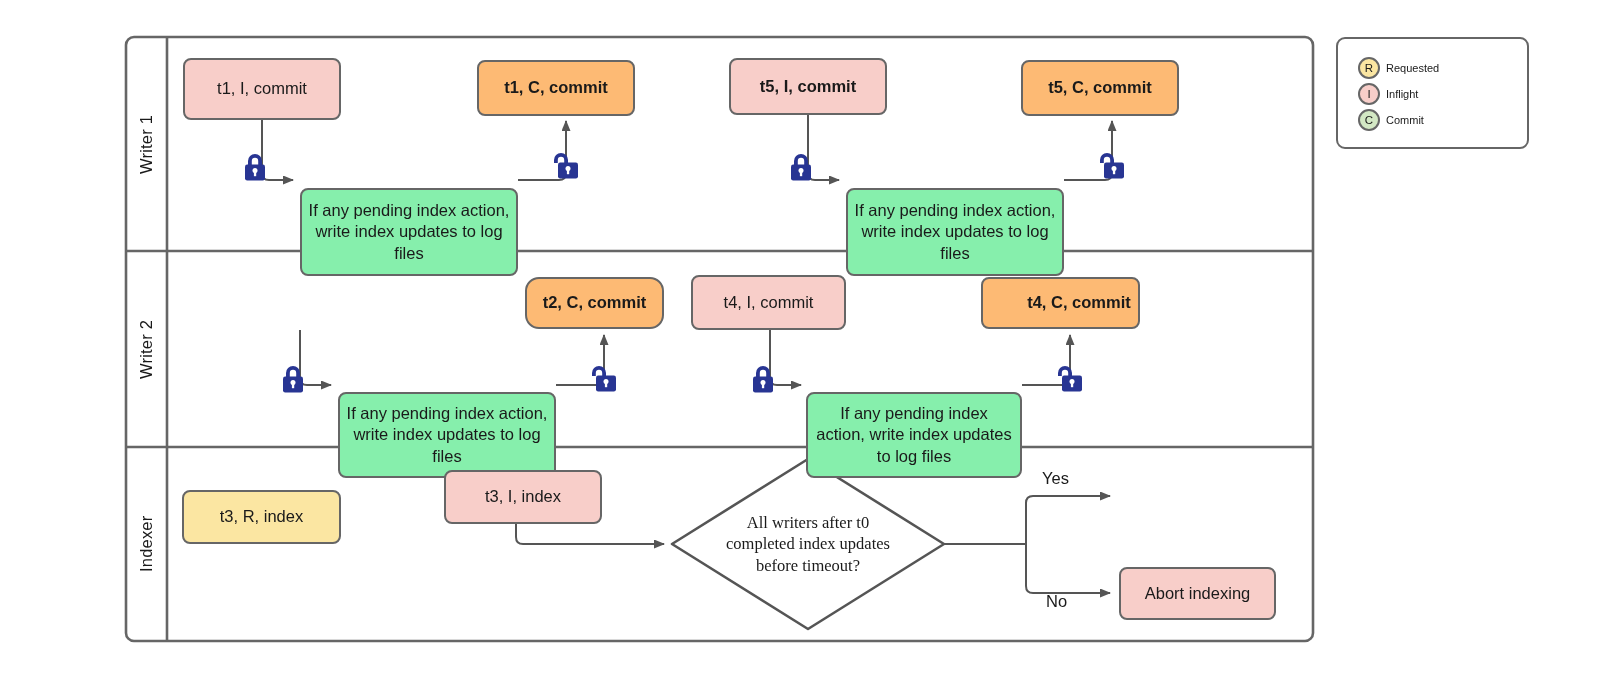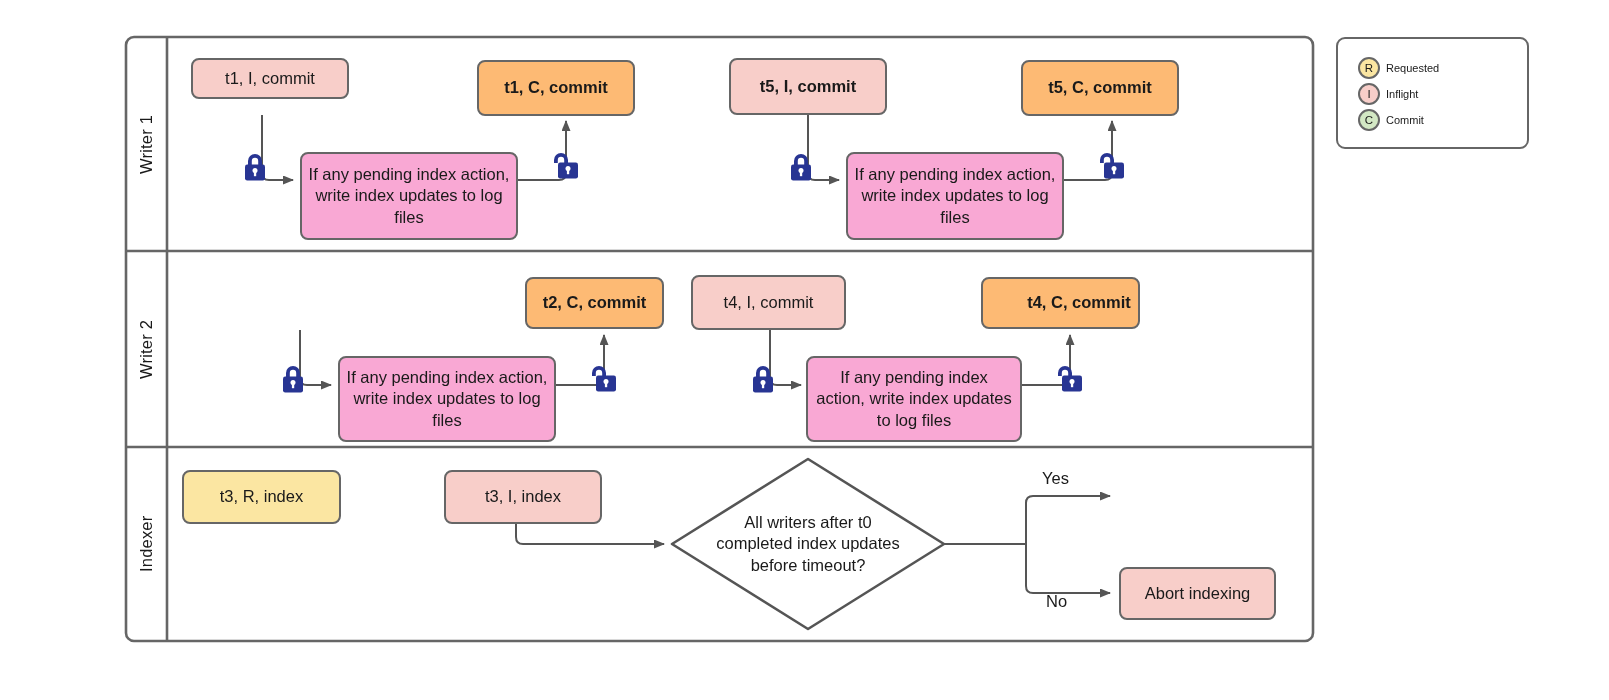--- a/index.html
+++ b/index.html
@@ -22,21 +22,21 @@
     display:flex;align-items:center;justify-content:center;
     text-align:center;
     color:#1a1a1a;
     font-size:16.5px;
     line-height:1.30;
     padding:2px 6px;
   }
   .node.pink{background:#f8cec9;}
   .node.green{background:#fdba74;font-weight:bold;}
   .node.yellow{background:#fbe6a2;}
-  .node.white{background:#f9a8d4;}
+  .node.white{background:#86efac;margin-top:36px;}
 
   .lane-label{
     position:absolute;
     writing-mode:vertical-rl;
     transform:rotate(180deg);
     display:flex;align-items:center;justify-content:center;
     font-size:16.5px;color:#1a1a1a;
     letter-spacing:0.2px;
   }
 
@@ -71,21 +71,21 @@
   .legend-text{
     position:absolute;left:48px;width:135px;
     text-align:left;font-size:11px;color:#1a1a1a;
   }
 
   .diamond-text{
     position:absolute;
     text-align:center;
     font-size:16.5px;line-height:1.30;
     color:#1a1a1a;
-    display:flex;align-items:center;justify-content:center;
+    display:flex;align-items:center;justify-content:center;font-family:Liberation Serif, serif;
   }
 </style>
 </head>
 <body>
 
 <div id="stage">
 
   <svg id="diagram" viewBox="0 0 1609 700">
     <defs>
       <marker id="arrow" markerWidth="11" markerHeight="9" refX="10" refY="4.5" orient="auto" markerUnits="userSpaceOnUse">
@@ -186,36 +186,36 @@
       <rect x="5" y="12.5" width="20" height="16" rx="2.2" fill="#283593"></rect>
       <circle cx="15" cy="18.6" r="2.5" fill="#ffffff"></circle>
       <rect x="13.9" y="19.2" width="2.3" height="5" fill="#ffffff"></rect>
     </g>
   </svg>
 
   <div class="lane-label" style="left:126px;top:37px;width:41px;height:214px;">Writer 1</div>
   <div class="lane-label" style="left:126px;top:251px;width:41px;height:196px;">Writer 2</div>
   <div class="lane-label" style="left:126px;top:447px;width:41px;height:194px;">Indexer</div>
 
-  <div class="node pink" style="left:191px;top:58px;width:158px;height:41px;">t1, I, commit</div>
+  <div class="node pink" style="left:183px;top:58px;width:158px;height:62px;">t1, I, commit</div>
   <div class="node white" style="left:300px;top:152px;width:218px;height:88px;">If any pending index action, write index updates to log files</div>
   <div class="node green" style="left:477px;top:60px;width:158px;height:56px;">t1, C, commit</div>
 
   <div class="node pink" style="left:729px;top:58px;width:158px;height:57px;font-weight:bold;">t5, I, commit</div>
   <div class="node white" style="left:846px;top:152px;width:218px;height:88px;">If any pending index action, write index updates to log files</div>
   <div class="node green" style="left:1021px;top:60px;width:158px;height:56px;">t5, C, commit</div>
 
   <div class="node white" style="left:338px;top:356px;width:218px;height:86px;">If any pending index action, write index updates to log files</div>
-  <div class="node green" style="left:525px;top:277px;width:139px;height:52px;">t2, C, commit</div>
+  <div class="node green" style="left:525px;top:277px;width:139px;height:52px;border-radius:14px;">t2, C, commit</div>
 
   <div class="node pink" style="left:691px;top:275px;width:155px;height:55px;">t4, I, commit</div>
   <div class="node white" style="left:806px;top:356px;width:216px;height:86px;">If any pending index action, write index updates to log files</div>
   <div class="node green" style="left:981px;top:277px;width:159px;height:52px;padding-left:43px;">t4, C, commit</div>
 
-  <div class="node yellow" style="left:182px;top:470px;width:159px;height:54px;">t3, R, index</div>
+  <div class="node yellow" style="left:182px;top:490px;width:159px;height:54px;">t3, R, index</div>
   <div class="node pink" style="left:444px;top:470px;width:158px;height:54px;">t3, I, index</div>
 
   <div class="diamond-text" style="left:682px;top:500px;width:252px;height:88px;">
     <span>
       <span>All writers after t0</span><br>
       <span>completed index updates</span><br>
       <span>before timeout?</span>
     </span>
   </div>
 

